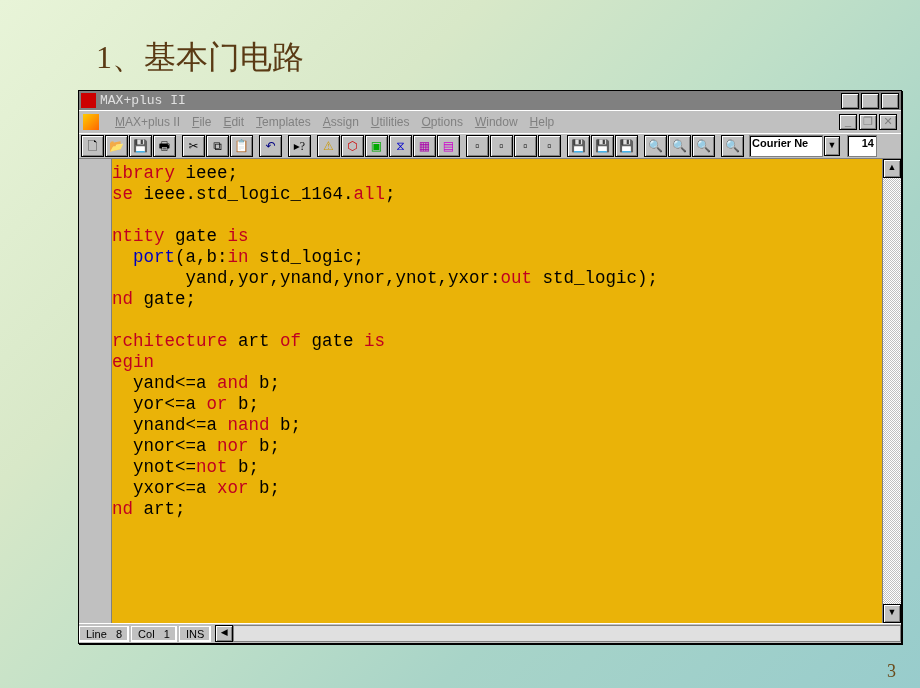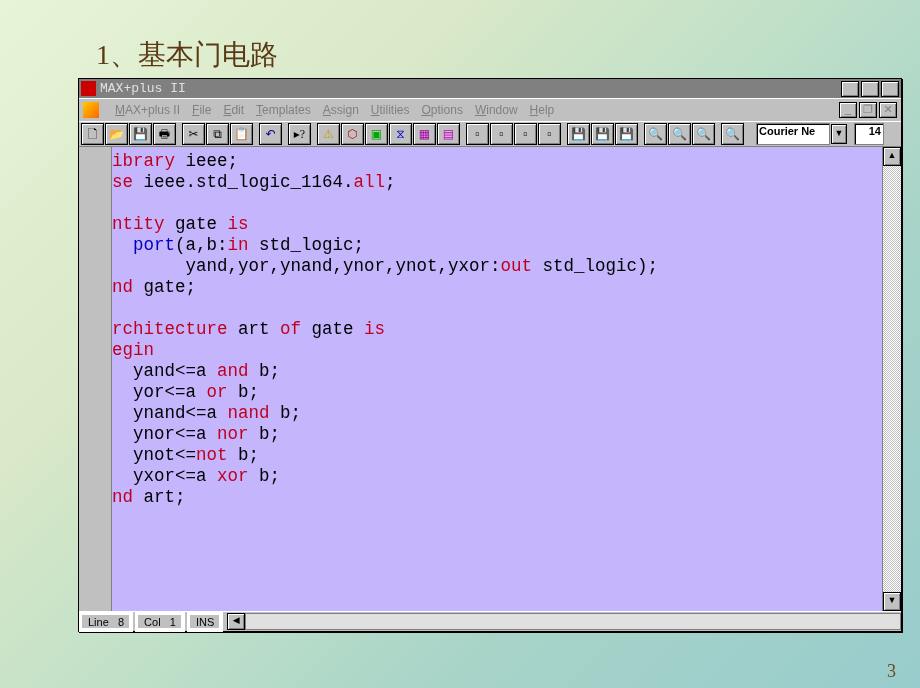--- a/index.html
+++ b/index.html
@@ -1,45 +1,45 @@
 <!DOCTYPE html>
 <html><head>
 <meta charset="utf-8">
 <style>
   html,body{margin:0;padding:0;width:920px;height:688px;font-family:"SimSun","Songti SC",serif;overflow:hidden}
   body{background:linear-gradient(135deg,#e8f4d8 0%,#d8e8c8 30%,#c0e0c8 50%,#a8d4c8 70%,#98cccc 100%)}
-  .page-title{font-size:28px;color:#5a3a14;padding:36px 0 4px 96px}
+  .page-title{font-size:32px;color:#5a3a14;padding:36px 0 10px 96px}
   .ide-window{margin:0 18px 0 78px;border:1px solid #000;background:#fff;box-shadow:1px 1px 0 #000}
   .title-bar{background:#808080;color:#c0c0c0;font-family:"Courier New",monospace;font-size:13px;display:flex;align-items:center;padding:1px 2px;height:17px}
   .title-bar .icon{width:15px;height:15px;background:#c00;margin-right:4px;display:inline-block}
   .title-bar .ttl-black{color:#000}
   .title-bar .ttl-light{color:#e0e0e0}
   .win-btns{display:flex;gap:2px}
   .wb{width:16px;height:14px;background:#c0c0c0;border:1px solid #000;box-shadow:inset 1px 1px 0 #fff, inset -1px -1px 0 #808080;font-size:11px;text-align:center;line-height:12px;font-family:Arial;cursor:default}
   .menu-bar{background:#c0c0c0;display:flex;align-items:center;font-family:"MS Sans Serif",Arial;font-size:12px;color:#808080;padding:2px 4px;height:18px;gap:12px;border-top:1px solid #fff}
   .menu-bar .micon{width:16px;height:16px;background:linear-gradient(135deg,#ffcc00,#ff6600);margin-right:4px}
   .menu-item u{text-decoration:underline}
   .tool-bar{background:#c0c0c0;border-top:1px solid #fff;border-bottom:1px solid #808080;height:24px;display:flex;align-items:center;padding:0 2px;gap:1px}
   .tbtn{width:21px;height:20px;background:#c0c0c0;border:1px solid #c0c0c0;display:flex;align-items:center;justify-content:center}
   .tbtn.b{border:1px solid #000;box-shadow:inset 1px 1px 0 #fff,inset -1px -1px 0 #808080}
   .tsep{width:4px}
   .glyph{font-size:12px;line-height:1}
-  .font-box{width:68px;height:18px;background:#fff;border:1px solid #808080;box-shadow:inset 1px 1px 0 #000;font-family:Arial;font-size:11px;font-weight:bold;padding:1px 2px;margin-left:11px}
+  .font-box{width:68px;height:18px;background:#fff;border:1px solid #808080;box-shadow:inset 1px 1px 0 #000;font-family:Arial;font-size:11px;font-weight:bold;padding:1px 2px;margin-left:4px}
   .font-dd{width:14px;height:18px;background:#c0c0c0;border:1px solid #000;box-shadow:inset 1px 1px 0 #fff,inset -1px -1px 0 #808080;font-size:9px;text-align:center;line-height:16px}
   .size-box{width:24px;height:18px;background:#fff;border:1px solid #808080;box-shadow:inset 1px 1px 0 #000;font-family:Arial;font-size:11px;font-weight:bold;padding:1px 2px;margin-left:6px;text-align:right}
-  .editor-area{display:flex;height:464px;background:#c4b5fd}
+  .editor-area{display:flex;height:464px;background:#eab308}
   .gutter{width:32px;background:#c0c0c0;border-right:1px solid #808080}
   .code{flex:1;font-family:"Courier New",monospace;font-size:17.5px;padding:4px 0 0 0;white-space:pre;color:#000;line-height:21px;overflow:hidden}
   .kw-red{color:#c00020}
   .kw-blue{color:#0000c0}
   .vscroll{width:18px;background:#c0c0c0;border-left:1px solid #808080;display:flex;flex-direction:column}
   .vsb-btn{height:17px;background:#c0c0c0;border:1px solid #000;box-shadow:inset 1px 1px 0 #fff,inset -1px -1px 0 #808080;font-size:9px;text-align:center;line-height:15px}
   .vsb-track{flex:1;background:repeating-conic-gradient(#c0c0c0 0 25%,#fff 0 50%) 50%/2px 2px}
   .status-bar{background:#c0c0c0;border-top:1px solid #fff;height:19px;display:flex;align-items:center;font-family:"MS Sans Serif",Arial;font-size:11px}
-  .status-cell{padding:1px 6px;border:3px solid #ffffff;box-shadow:inset -1px -1px 0 #fff;margin-right:2px}
+  .status-cell{padding:1px 6px;border:1px solid #ffffff;box-shadow:inset -1px -1px 0 #fff;margin-right:2px}
   .hscroll-btn{width:16px;height:15px;background:#c0c0c0;border:1px solid #000;box-shadow:inset 1px 1px 0 #fff,inset -1px -1px 0 #808080;font-size:9px;text-align:center;line-height:13px;margin-left:2px}
   .slide-num{position:absolute;bottom:6px;right:24px;font-size:18px;color:#6a4a1a}
 </style>
 </head>
 <body>
 
 <div class="page-title">1、基本门电路</div>
 
 <div class="ide-window">
 

